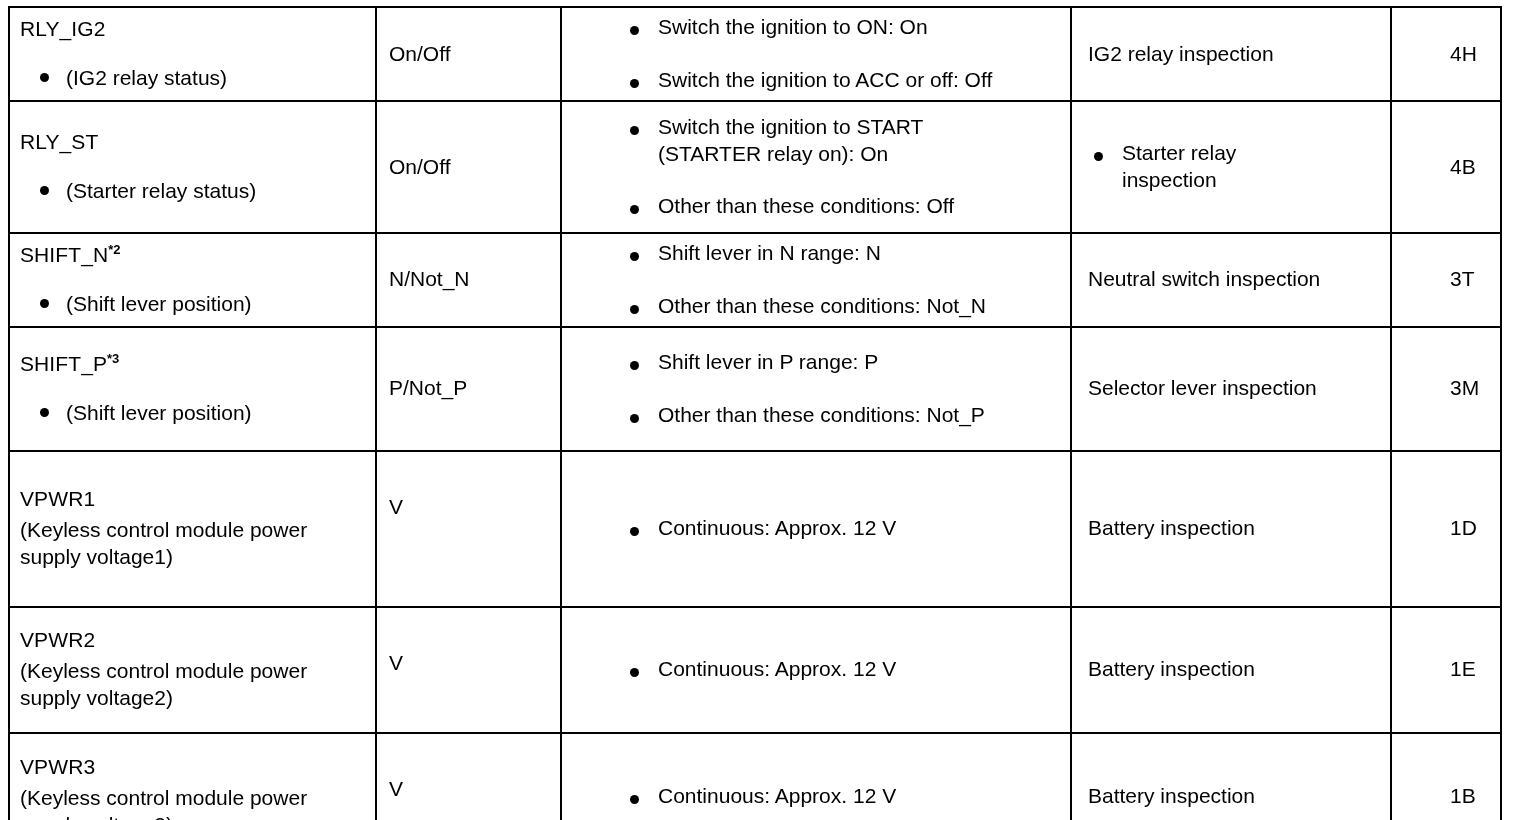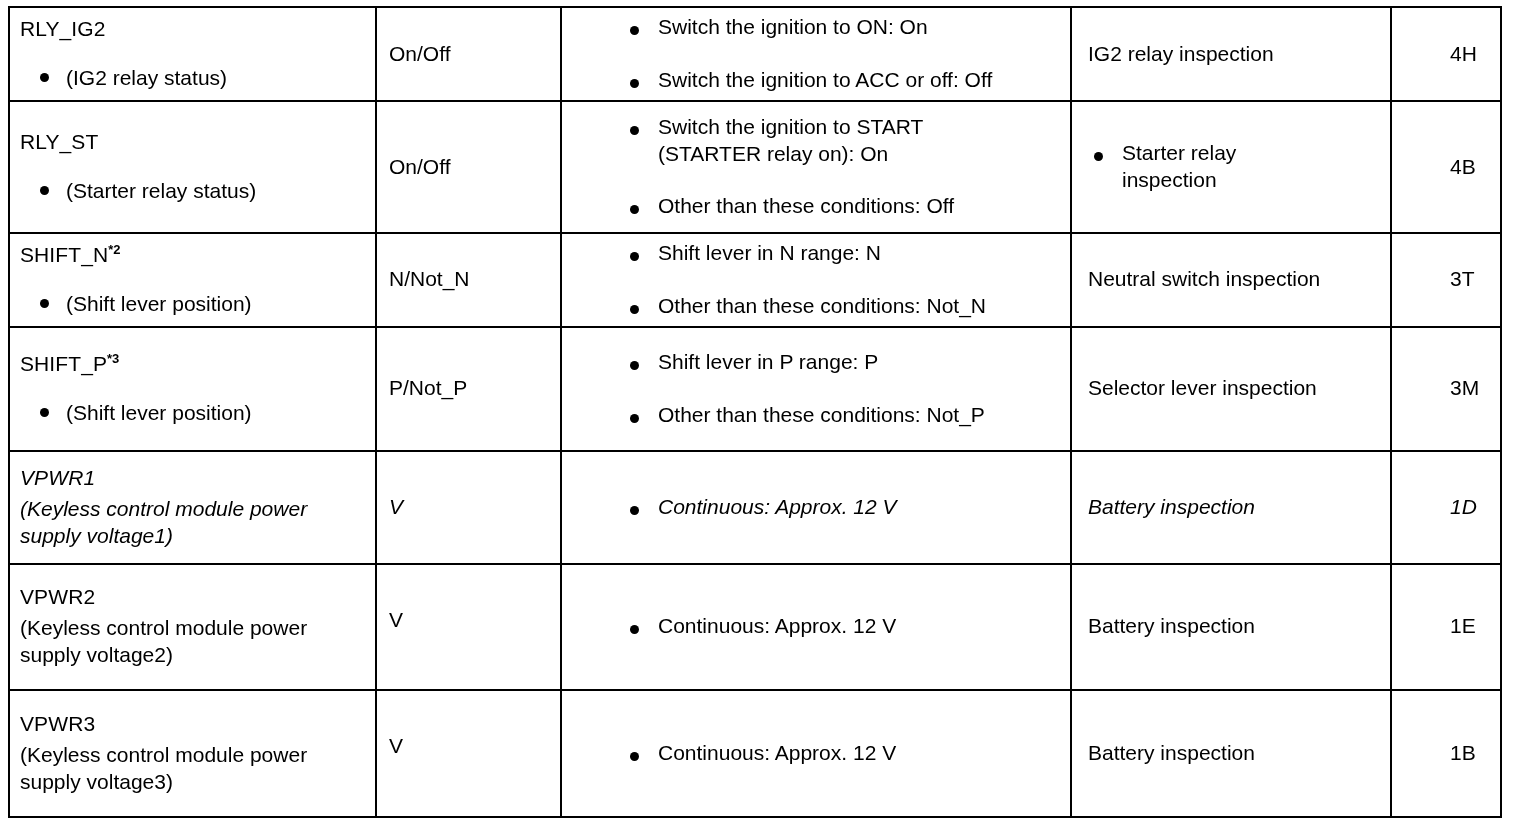--- a/index.html
+++ b/index.html
@@ -294,21 +294,21 @@
             <div class="cell cell-insp">
               <span class="insp-plain">Selector lever inspection</span>
             </div>
           </td>
           <td>
             <div class="cell cell-term">
               <span class="term-text">3M</span>
             </div>
           </td>
         </tr>
-        <tr style="height: 113px; font-style: italic;">
+        <tr style="height: 156px;">
           <td>
             <div class="cell cell-pid">
               <span class="pid-name">VPWR1</span>
               <span class="pid-desc plain"><span>(Keyless control module power supply voltage1)</span></span>
             </div>
           </td>
           <td class="unit-top" style="vertical-align: top;">
             <div class="cell cell-unit" style="padding-top: 42px;">
               <span class="unit-text">V</span>
             </div>

